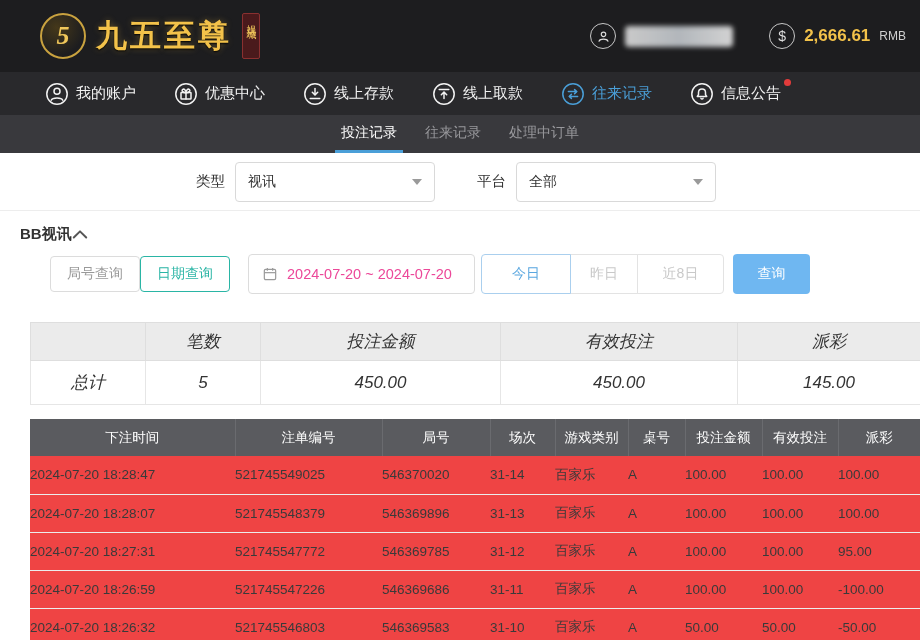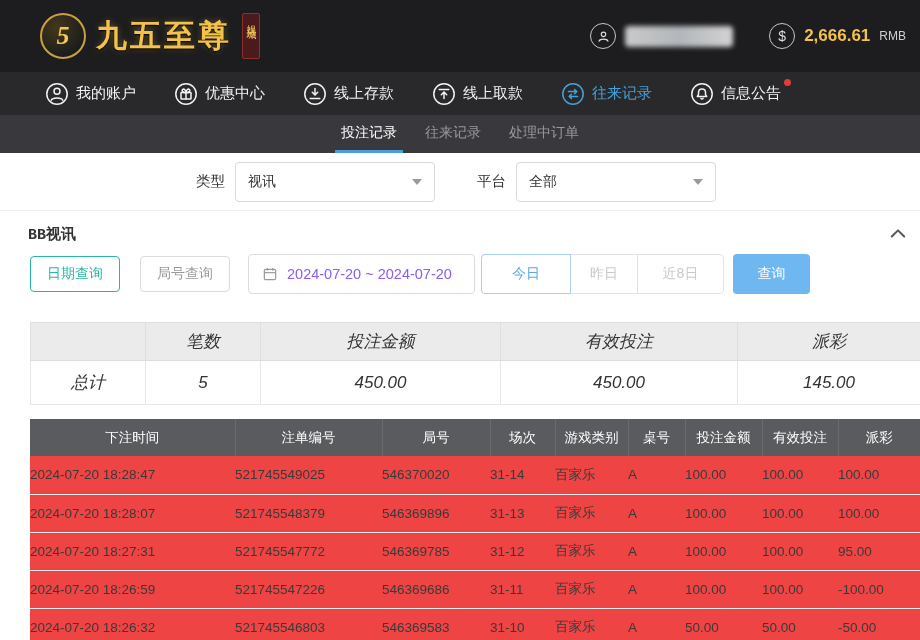--- a/index.html
+++ b/index.html
@@ -87,40 +87,39 @@
   .select-box {
     width: 200px; height: 40px; border: 1px solid #d9d9d9; border-radius: 4px;
     display: flex; align-items: center; justify-content: space-between;
     padding: 12px 12px; font-size: 14px; color: #333; background: #fff; cursor: pointer;
   }
   .caret { width: 0; height: 0; border-left: 5px solid transparent; border-right: 5px solid transparent; border-top: 6px solid #9a9a9a; }
   .filter-gap { width: 42px; }
 
   
   .section-head {
-    display: flex; align-items: center; justify-content: space-between;
-    padding: 14px 14px 8px 28px;
-    font-family: Liberation Mono, monospace;
+    display: flex; align-items: center; justify-content: flex-start;
+    padding: 14px 14px 8px 20px;
   }
   .section-title { font-size: 15px; font-weight: bold; color: #333; }
   .chev-up svg { width: 16px; height: 12px; stroke: #555; fill: none; stroke-width: 2.2; stroke-linecap: round; stroke-linejoin: round; }
 
   
   .query-row {
     display: flex; align-items: center;
     padding: 2px 0 16px 30px;
   }
   .btn { font-size: 14px; border-radius: 4px; background: #fff; cursor: pointer; display: inline-flex; align-items: center; justify-content: center; }
   .btn-teal { height: 36px; padding: 0 16px; border: 1px solid #2ab5a5; color: #2ab5a5; }
   .btn-gray { height: 36px; padding: 0 16px; border: 1px solid #dcdcdc; color: #999; margin-left: 20px; }
   .date-input {
     margin-left: 18px; width: 227px; height: 40px;
     border: 1px solid #dcdcdc; border-radius: 4px; background: #fff;
     display: flex; align-items: center; gap: 9px; padding: 0 13px;
-    font-size: 14.5px; color: #8b5cf6; cursor: pointer;
+    font-size: 14.5px; color: #ec4899; cursor: pointer;
   }
   .date-input svg { width: 16px; height: 16px; stroke: #9a9a9a; fill: none; stroke-width: 1.8; flex: none; }
   .btn-group { display: flex; margin-left: 6px; }
   .gbtn {
     height: 40px; background: #fff; border: 1px solid #e3e3e3;
     font-size: 14px; color: #c9c9c9; margin-left: -1px; cursor: pointer;
     display: inline-flex; align-items: center; justify-content: center;
   }
   .gbtn:first-child { margin-left: 0; border-radius: 4px 0 0 4px; }
   .gbtn:last-child { border-radius: 0 4px 4px 0; }
@@ -275,22 +274,22 @@
 <div class="section-head">
   <span class="section-title">BB视讯</span>
   <span class="chev-up">
     <svg viewBox="0 0 18 12">
         <polyline points="2,10 9,3 16,10"></polyline>
       </svg>
   </span>
 </div>
 
 <div class="query-row">
+  <button class="btn btn-gray">局号查询</button>
   <button class="btn btn-teal">日期查询</button>
-  <button class="btn btn-gray">局号查询</button>
   <div class="date-input">
     <svg viewBox="0 0 24 24">
         <rect x="3.5" y="5" width="17" height="15.5" rx="2"></rect>
         <line x1="3.5" y1="10" x2="20.5" y2="10"></line>
         <line x1="8" y1="3" x2="8" y2="7"></line>
         <line x1="16" y1="3" x2="16" y2="7"></line>
       </svg>
     <span>2024-07-20 ~ 2024-07-20</span>
   </div>
   <div class="btn-group">

